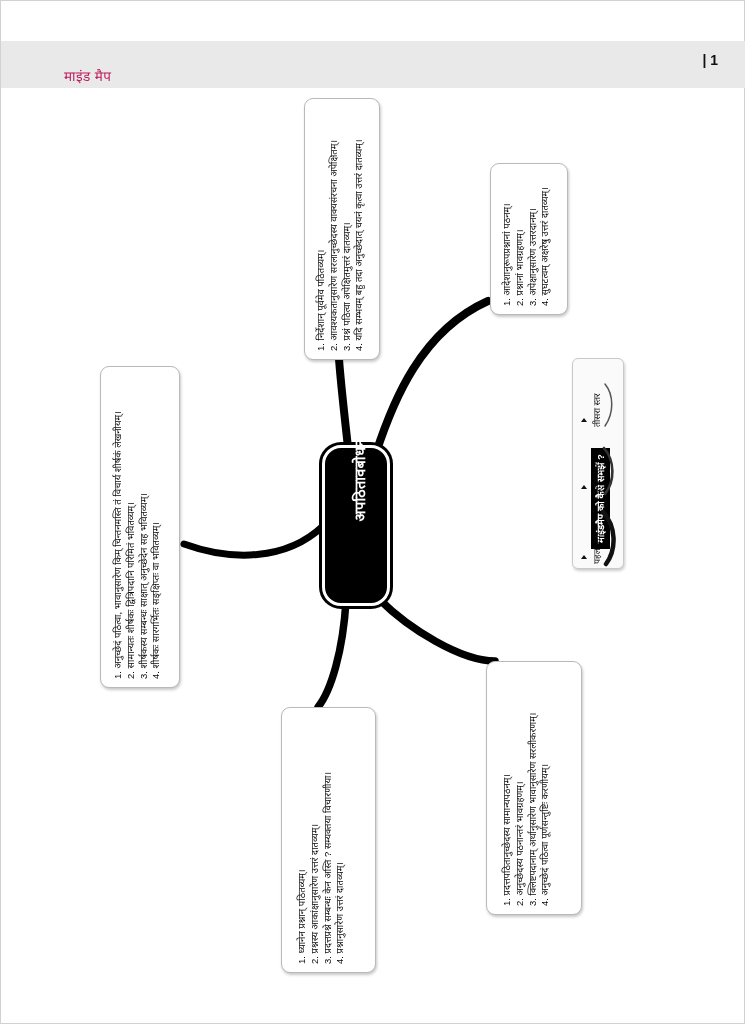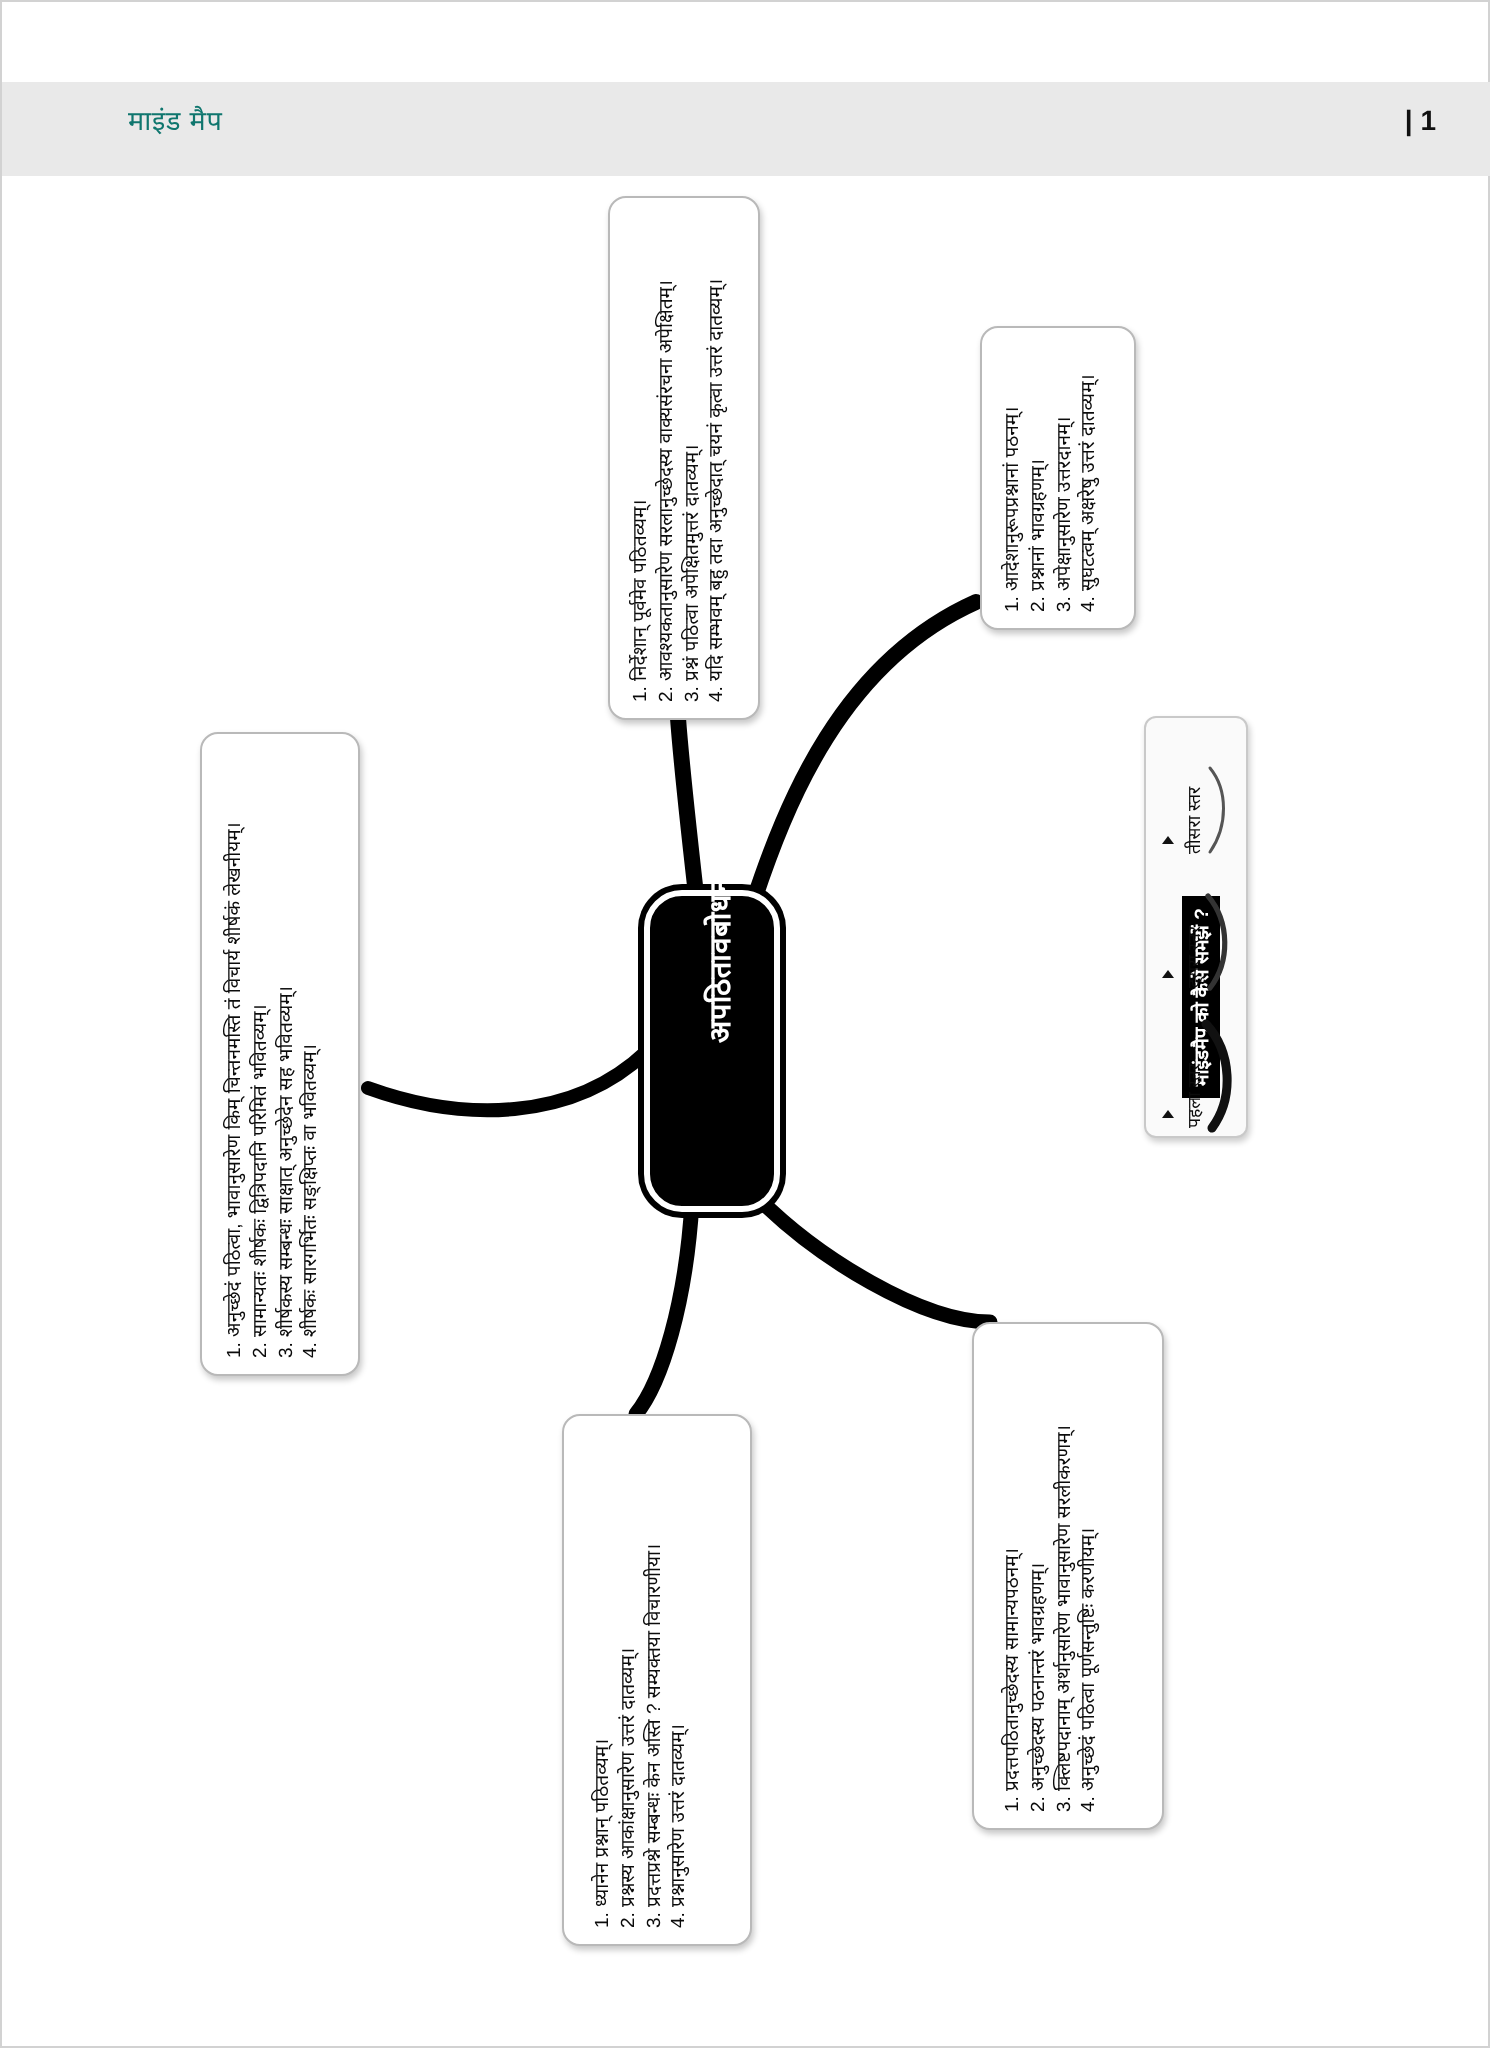--- a/index.html
+++ b/index.html
@@ -17,22 +17,22 @@
     box-sizing:border-box;
     background:#fff;
   }
   
   #header{
     position:absolute;left:0;top:40px;width:745px;height:47px;
     background:#e9e9e9;
     box-sizing:border-box;
   }
   #header .htitle{
-    position:absolute;left:63px;top:10px;
-    font-size:13.5px;color:#0f766e;letter-spacing:.4px;
+    position:absolute;left:63px;top:26px;
+    font-size:13.5px;color:#be185d;letter-spacing:.4px;
   }
   #header .hpage{
     position:absolute;right:28px;top:11px;
     font-size:14px;color:#101010;font-weight:bold;
   }
   
   #curves{position:absolute;left:0;top:0;width:745px;height:1024px;}
   
   #central{
     position:absolute;

